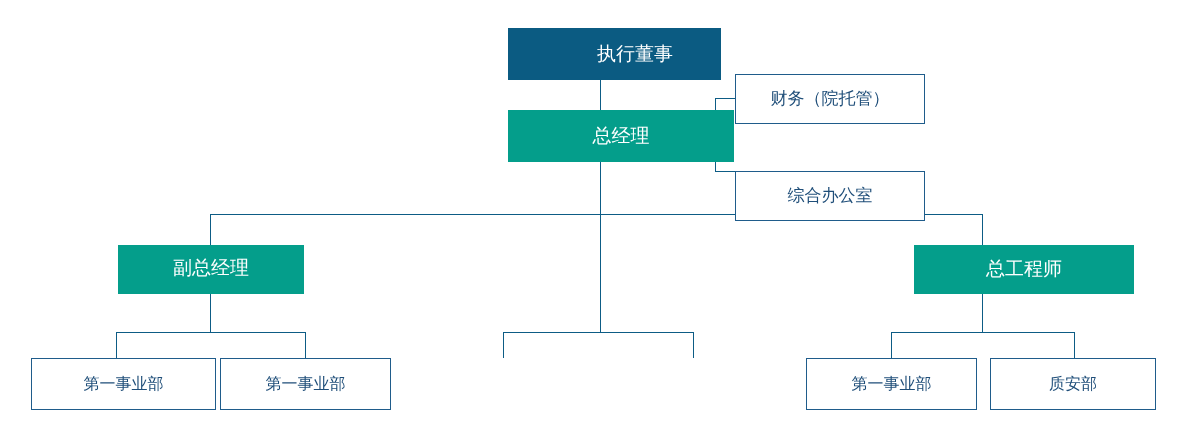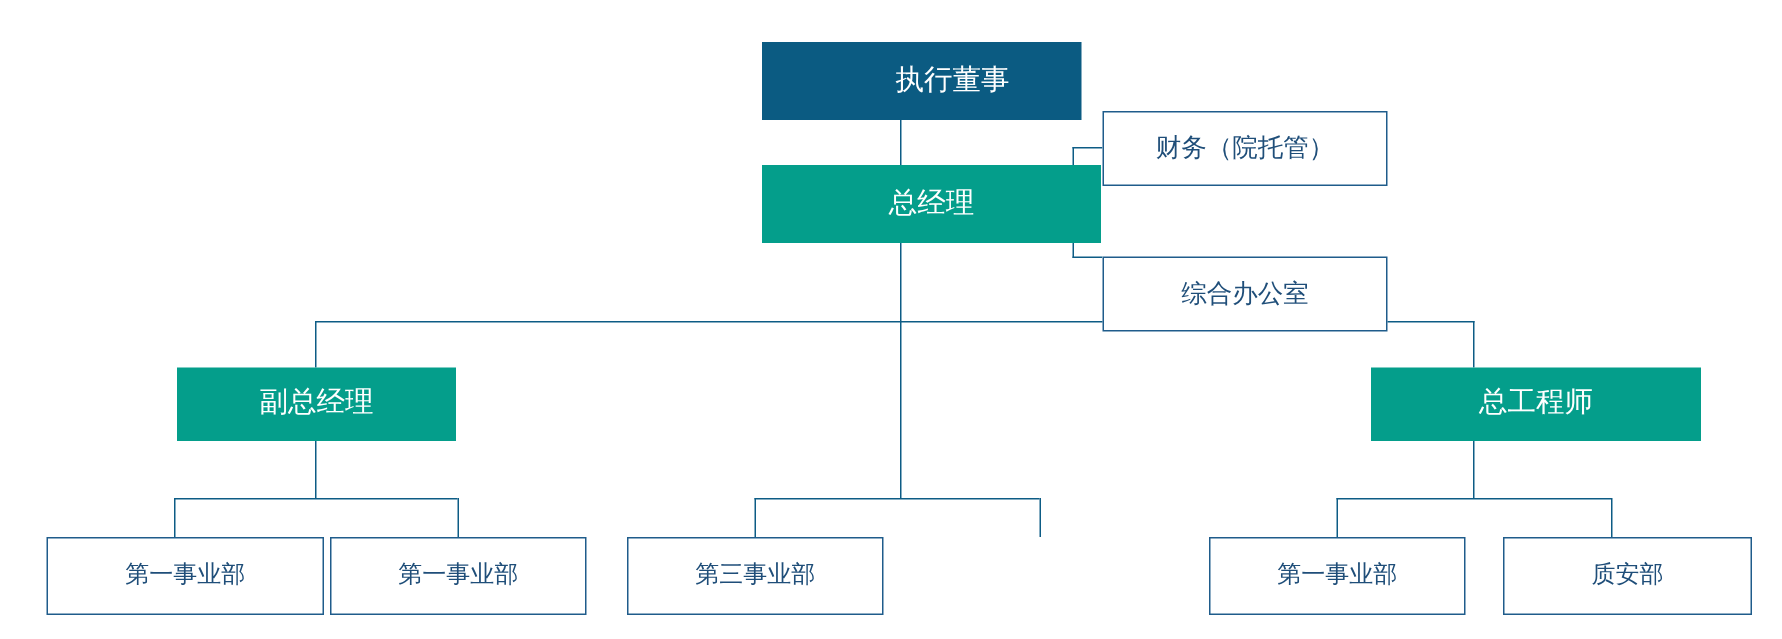--- a/index.html
+++ b/index.html
@@ -124,26 +124,23 @@
   </div>
 
   <div class="node outlined small" style="left:31px; top:358px; width:185px; height:52px;">
     <span class="node-label">第一事业部</span>
   </div>
 
   <div class="node outlined small" style="left:220px; top:358px; width:171px; height:52px;">
     <span class="node-label">第一事业部</span>
   </div>
 
-  <div class="node outlined small" style="left:418px; top:358px; width:171px; height:52px;">
-    <span class="node-label">第三事业部</span>
-  </div>
 
 
   <div class="node outlined small" style="left:806px; top:358px; width:171px; height:52px;">
     <span class="node-label">第一事业部</span>
   </div>
 
-  <div class="node outlined small" style="left:990px; top:358px; width:166px; height:52px;margin-left:12px;">
+  <div class="node outlined small" style="left:990px; top:358px; width:166px; height:52px;">
     <span class="node-label">质安部</span>
   </div>
 
 </div>
 
 </body></html>

